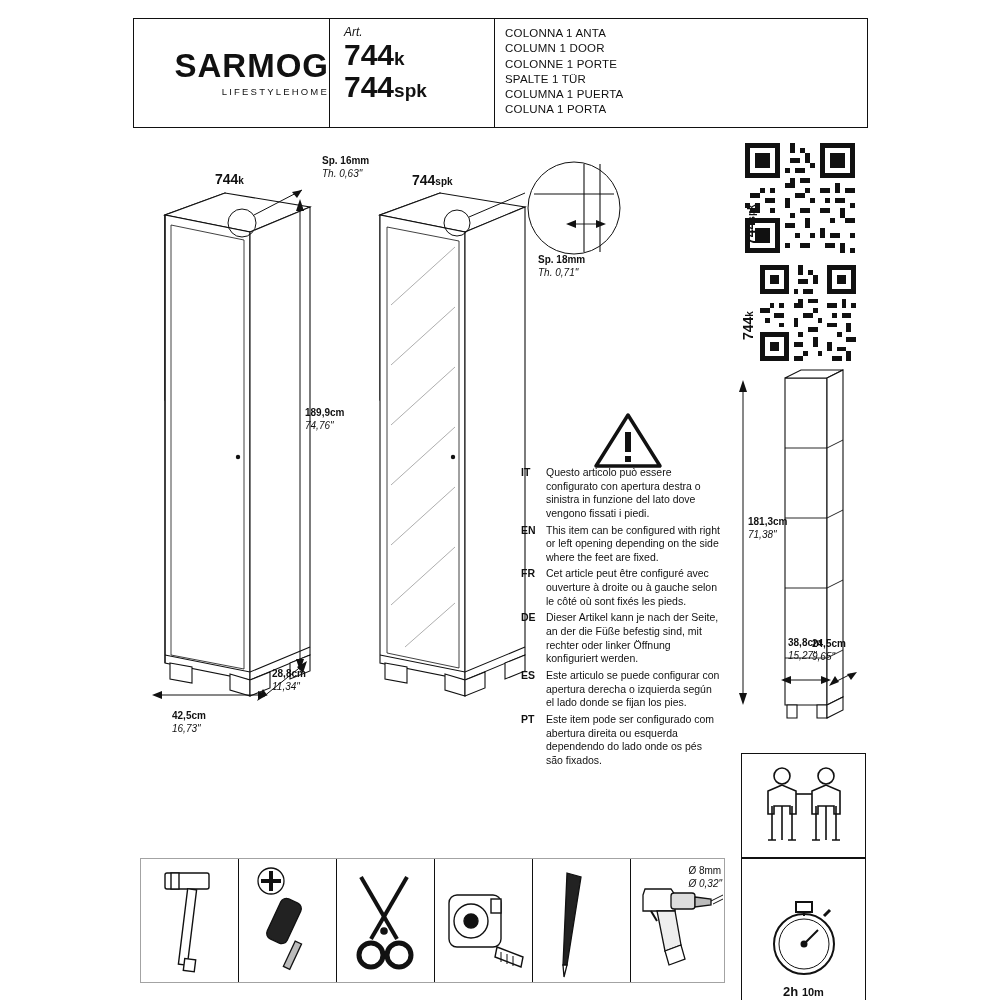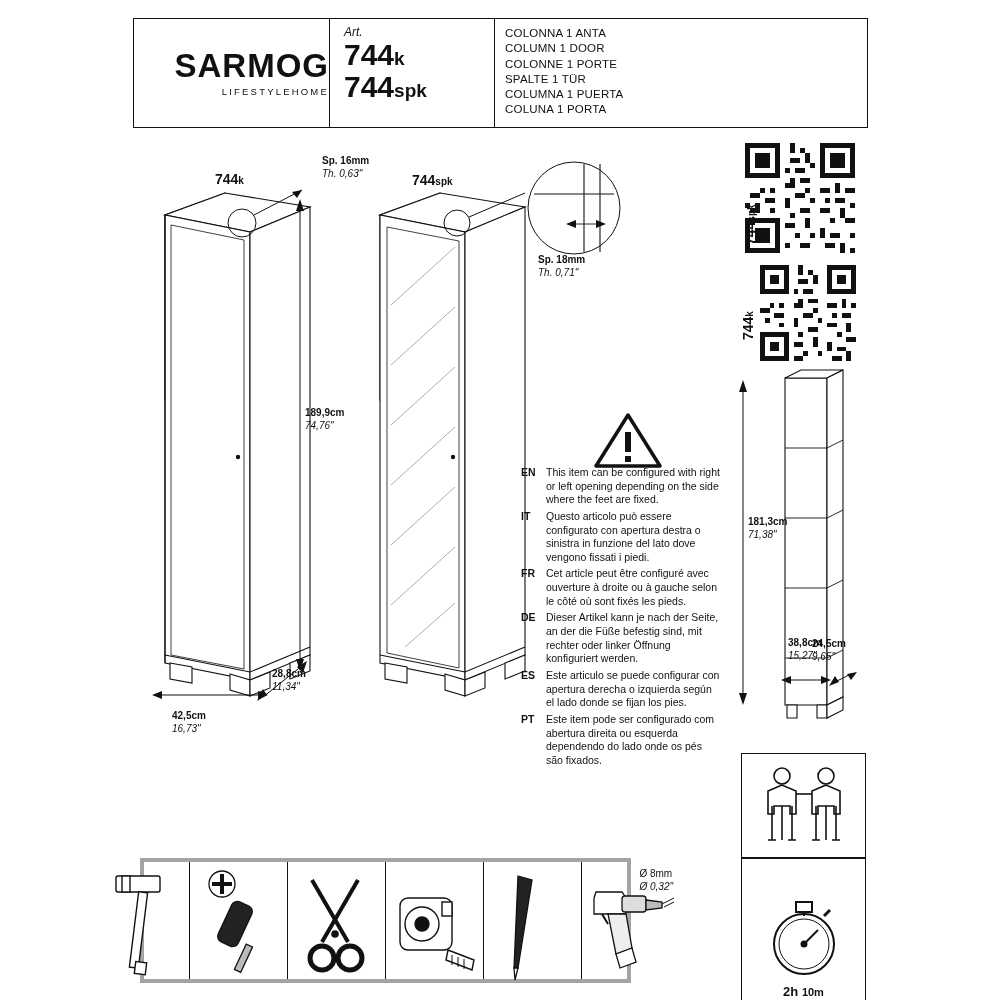--- a/index.html
+++ b/index.html
@@ -56,22 +56,22 @@
   }
 
   
   .note{font-size:10.5px;line-height:1.3;}
   .note-row{display:flex;margin-bottom:3px;}
   .note-row .lg{width:25px;flex:0 0 25px;font-weight:bold;}
   .note-row .tx{flex:1;}
 
   
   .tools{
-    left:140px;top:858px;width:491px;height:125px;
-    border:4px solid #a3a3a3;display:flex;box-sizing:border-box;justify-content:center;
+    left:140px;top:858px;width:585px;height:125px;
+    border:1px solid #a3a3a3;display:flex;box-sizing:border-box;
   }
   .tool{
     flex:1;border-right:1px solid #111;position:relative;
   }
   .tool:last-child{border-right:none;}
   .tool-note{position:absolute;right:6px;top:6px;font-size:10px;line-height:1.25;text-align:left;}
   .people{
     left:741px;top:753px;width:125px;height:105px;border:1px solid #111;box-sizing:border-box;
   }
   .timer{
@@ -433,26 +433,26 @@
   </div>
 
   <svg class="abs" style="left:594px;top:412px;" width="68" height="58">
     <polygon points="34,3 66,54 2,54" fill="#fff" stroke="#111" stroke-width="3.5" stroke-linejoin="round"></polygon>
     <rect x="31" y="20" width="6" height="20" fill="#111"></rect>
     <rect x="31" y="44" width="6" height="6" fill="#111"></rect>
   </svg>
 
   <div class="abs note" style="left:521px;top:466px;width:200px;">
     <div class="note-row">
+      <div class="lg">IT</div>
+      <div class="tx">Questo articolo può essere configurato con apertura destra o sinistra in funzione del lato dove vengono fissati i piedi.</div>
+    </div>
+    <div class="note-row">
       <div class="lg">EN</div>
       <div class="tx">This item can be configured with right or left opening depending on the side where the feet are fixed.</div>
-    </div>
-    <div class="note-row">
-      <div class="lg">IT</div>
-      <div class="tx">Questo articolo può essere configurato con apertura destra o sinistra in funzione del lato dove vengono fissati i piedi.</div>
     </div>
     <div class="note-row">
       <div class="lg">FR</div>
       <div class="tx">Cet article peut être configuré avec ouverture à droite ou à gauche selon le côté où sont fixés les pieds.</div>
     </div>
     <div class="note-row">
       <div class="lg">DE</div>
       <div class="tx">Dieser Artikel kann je nach der Seite, an der die Füße befestig sind, mit rechter oder linker Öffnung konfiguriert werden.</div>
     </div>
     <div class="note-row">

